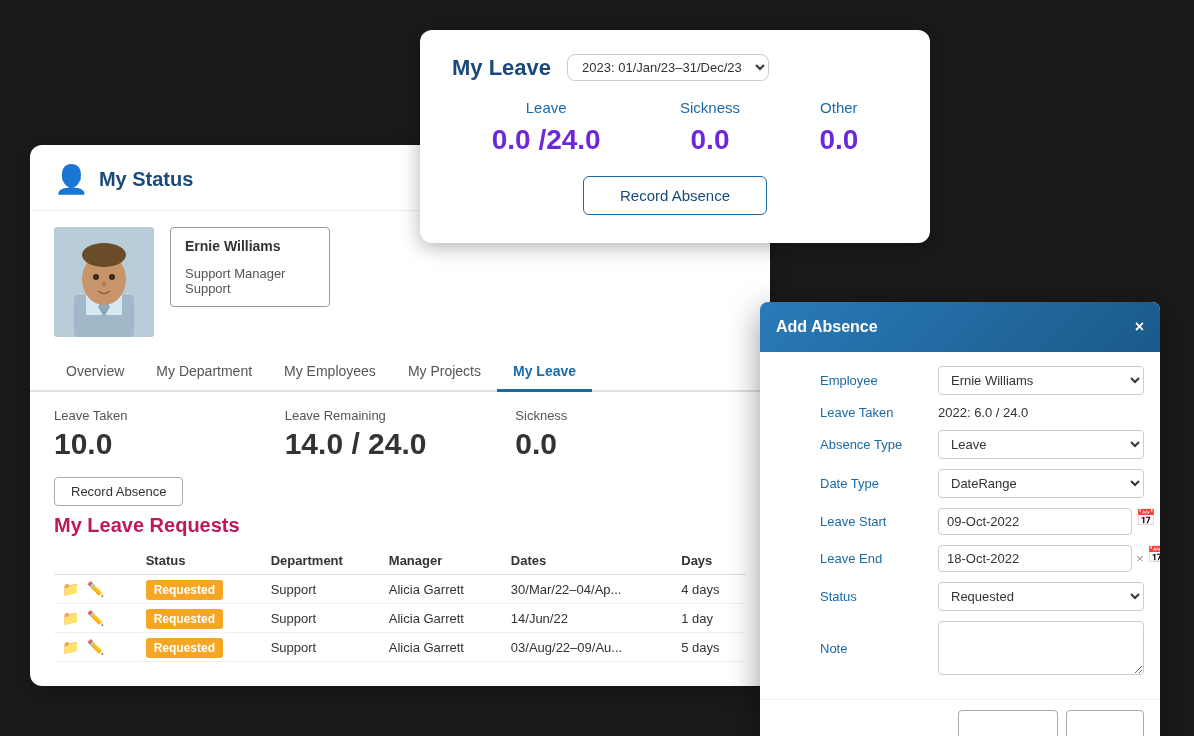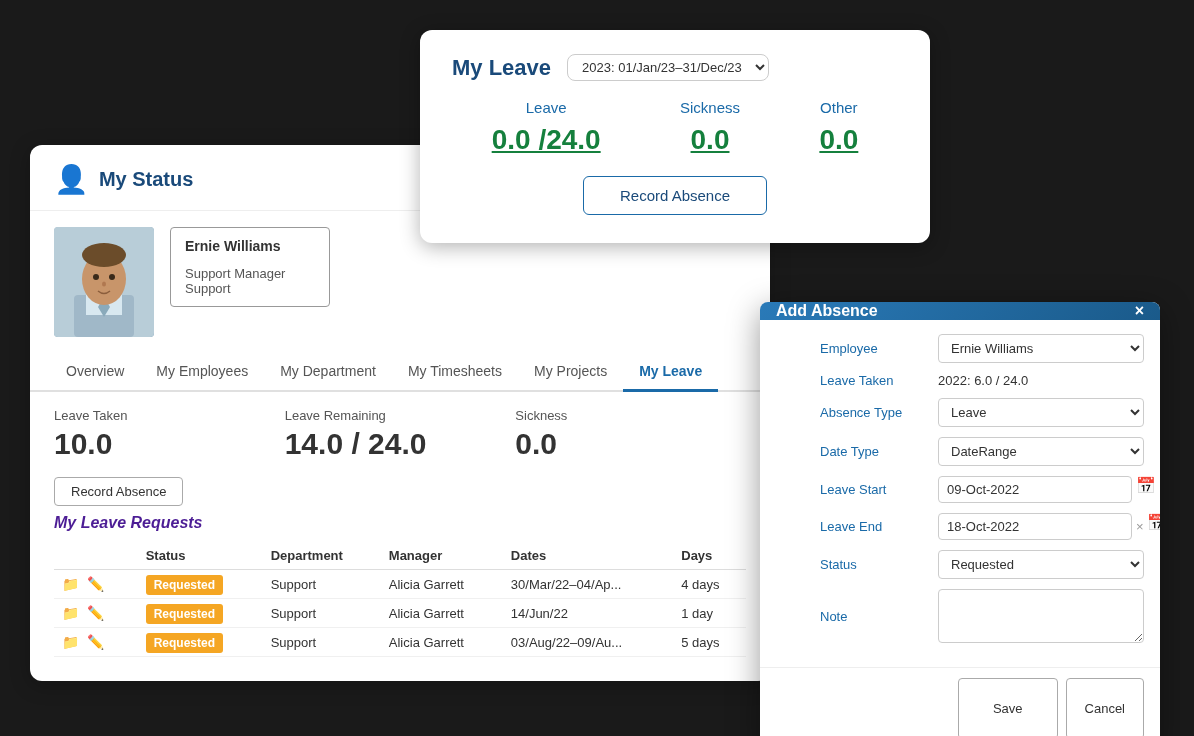--- a/index.html
+++ b/index.html
@@ -54,22 +54,21 @@
     }
     .my-leave-stat-label {
       font-size: 15px;
       color: #1a6aa8;
       font-weight: 500;
       margin-bottom: 8px;
     }
     .my-leave-stat-value {
       font-size: 28px;
       font-weight: bold;
-      color: #15803d;
-      text-decoration: underline;
+      color: #6d28d9;
     }
     .my-leave-record-btn {
       display: block;
       margin: 0 auto;
       padding: 10px 36px;
       border: 1.5px solid #1a6aa8;
       border-radius: 6px;
       background: white;
       color: #1a4a7a;
       font-size: 15px;
@@ -194,25 +193,24 @@
       font-size: 13px;
       cursor: pointer;
       color: #333;
     }
 
     
     .leave-requests-section {
       padding: 0 24px;
     }
     .leave-requests-title {
-      font-size: 16px;
-      font-weight: bold;
-      color: #4c1d95;
+      font-size: 20px;
+      font-weight: bold;
+      color: #be185d;
       margin-bottom: 10px;
-      font-style: italic;
     }
     .leave-table {
       width: 100%;
       border-collapse: collapse;
       font-size: 13px;
     }
     .leave-table thead th {
       text-align: left;
       padding: 6px 8px;
       color: #333;
@@ -247,21 +245,21 @@
       width: 400px;
       background: white;
       border-radius: 8px;
       box-shadow: 0 8px 32px rgba(0,0,0,0.4);
       z-index: 20;
       overflow: hidden;
     }
     .modal-header {
       background: linear-gradient(135deg, #2a7ab8, #1a5a8a);
       color: white;
-      padding: 0 16px;
+      padding: 16px 16px;
       font-size: 16px;
       font-weight: bold;
       display: flex;
       justify-content: space-between;
       align-items: center;
     }
     .modal-close {
       cursor: pointer;
       font-size: 16px;
       color: white;
@@ -425,23 +423,22 @@
     <div class="my-status-info">
       <div class="my-status-name">Ernie Williams</div>
       <div class="my-status-role">Support Manager</div>
       <div class="my-status-dept">Support</div>
     </div>
   </div>
 
   
   <nav class="nav-tabs">
     <div class="nav-tab">Overview</div>
+    <div class="nav-tab">My Department</div>
     <div class="nav-tab">My Employees</div>
-    <div class="nav-tab">My Department</div>
-    <div class="nav-tab">My Timesheets</div>
     <div class="nav-tab">My Projects</div>
     <div class="nav-tab active">My Leave</div>
   </nav>
 
   
   <div class="leave-stats-row">
     <div class="leave-stat-item">
       <div class="leave-stat-label">Leave Taken</div>
       <div class="leave-stat-value">10.0</div>
     </div>

